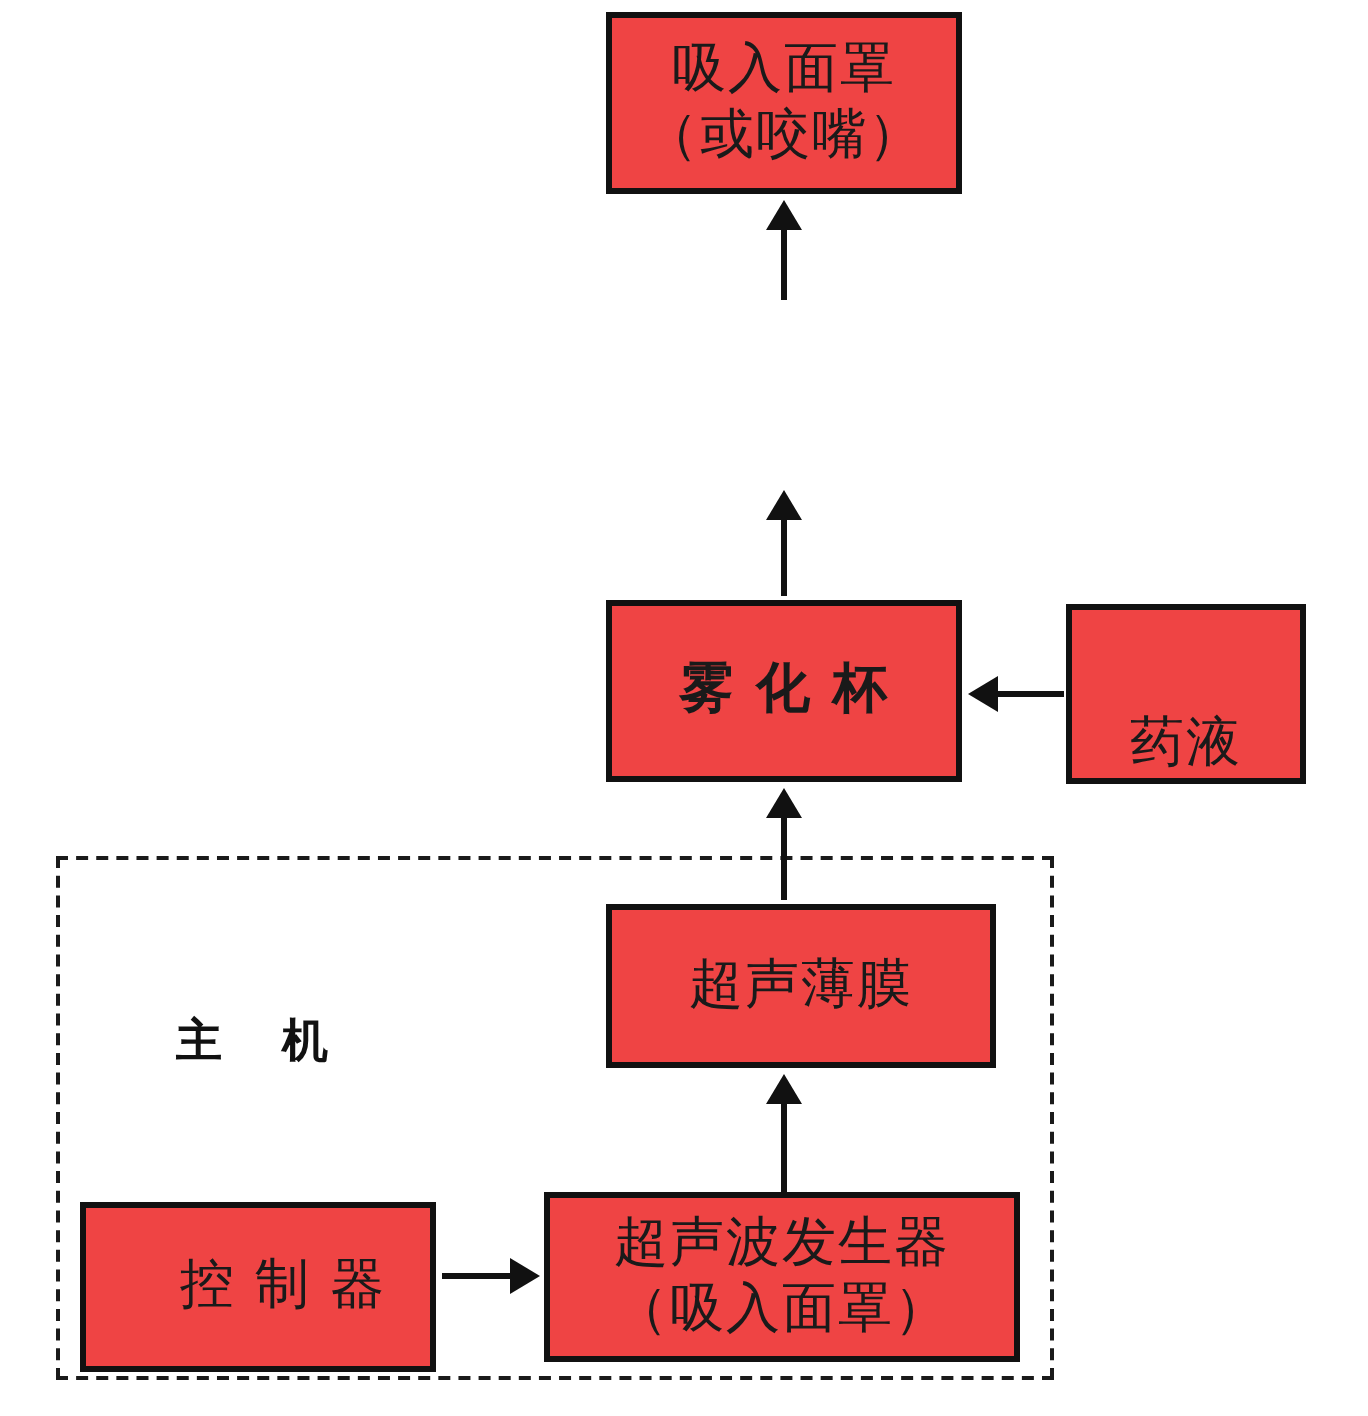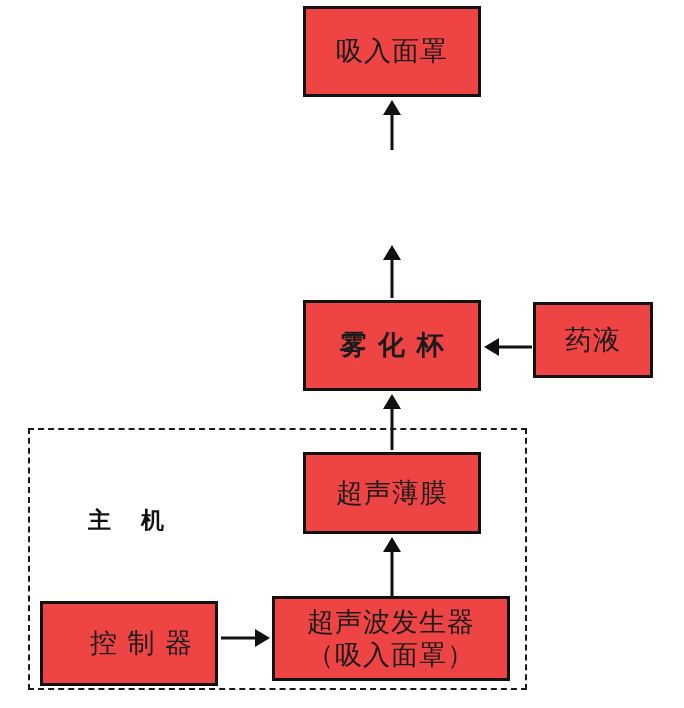--- a/index.html
+++ b/index.html
@@ -30,22 +30,22 @@
     line-height: 1.22;
     letter-spacing: 1px;
     z-index: 3;
   }
   .node .line2 { display: block; }
 
   
   #node-mask      { left: 303px; top: 6px;   width: 178px; height: 91px;  }
   #node-tube      { left: 303px; top: 152px; width: 178px; height: 90px;  }
   #node-cup       { left: 303px; top: 300px; width: 178px; height: 91px; font-weight: bold;  }
-  #node-liquid    { left: 533px; top: 302px; width: 120px; height: 76px;  }
-  #node-film      { left: 303px; top: 452px; width: 178px; height: 82px;  }
+  #node-liquid    { left: 533px; top: 302px; width: 120px; height: 90px; justify-content: flex-end;  }
+  #node-film      { left: 303px; top: 452px; width: 195px; height: 82px;  }
   #node-ctrl      { left: 40px;  top: 601px; width: 178px; height: 85px; padding-left: 25px;  }
   #node-gen       { left: 272px; top: 596px; width: 238px; height: 85px;  }
 
   
   #host-box {
     position: absolute;
     left: 28px;
     top: 428px;
     width: 499px;
     height: 262px;
@@ -131,20 +131,21 @@
 </head>
 <body>
 
 <div id="canvas">
 
   <div id="host-box"></div>
   <div id="host-label">主 机</div>
 
   <div class="node" id="node-mask">
     <span class="line1">吸入面罩</span>
+    <span class="line2">（或咬嘴）</span>
   </div>
 
 
   <div class="node" id="node-cup">
     <span class="line1">雾 化 杯</span>
   </div>
 
   <div class="node" id="node-liquid">
     <span class="line1">药液</span>
   </div>

